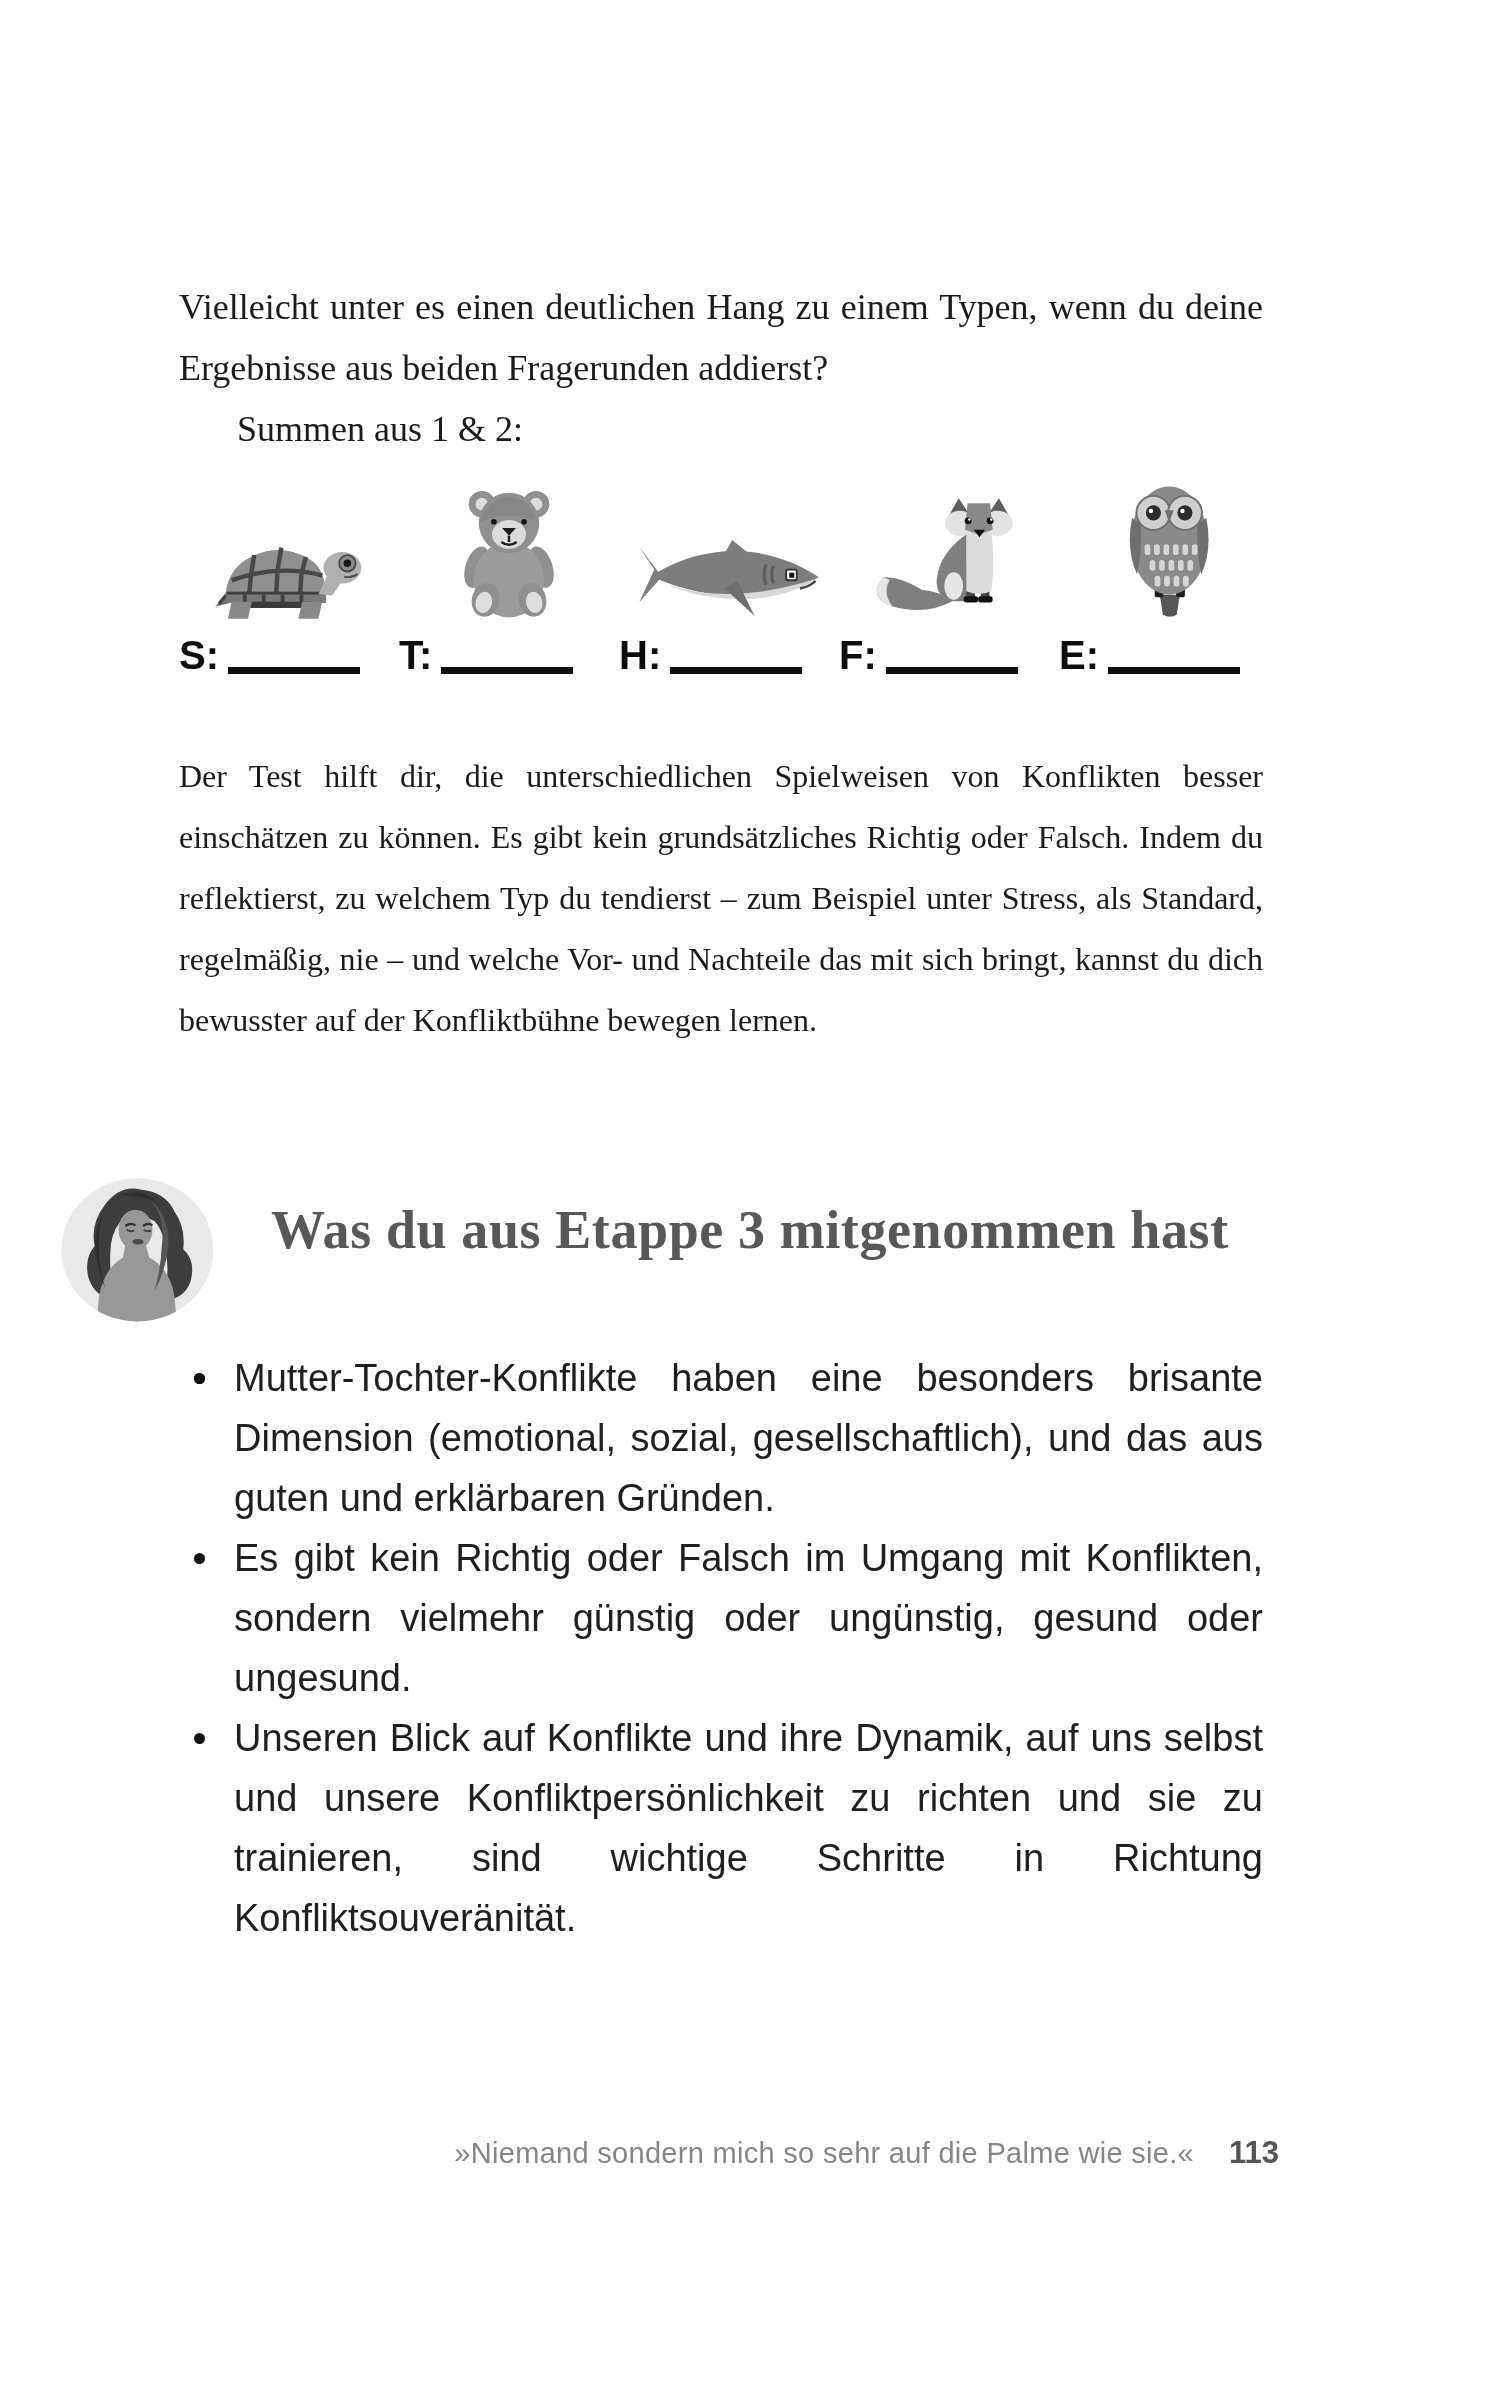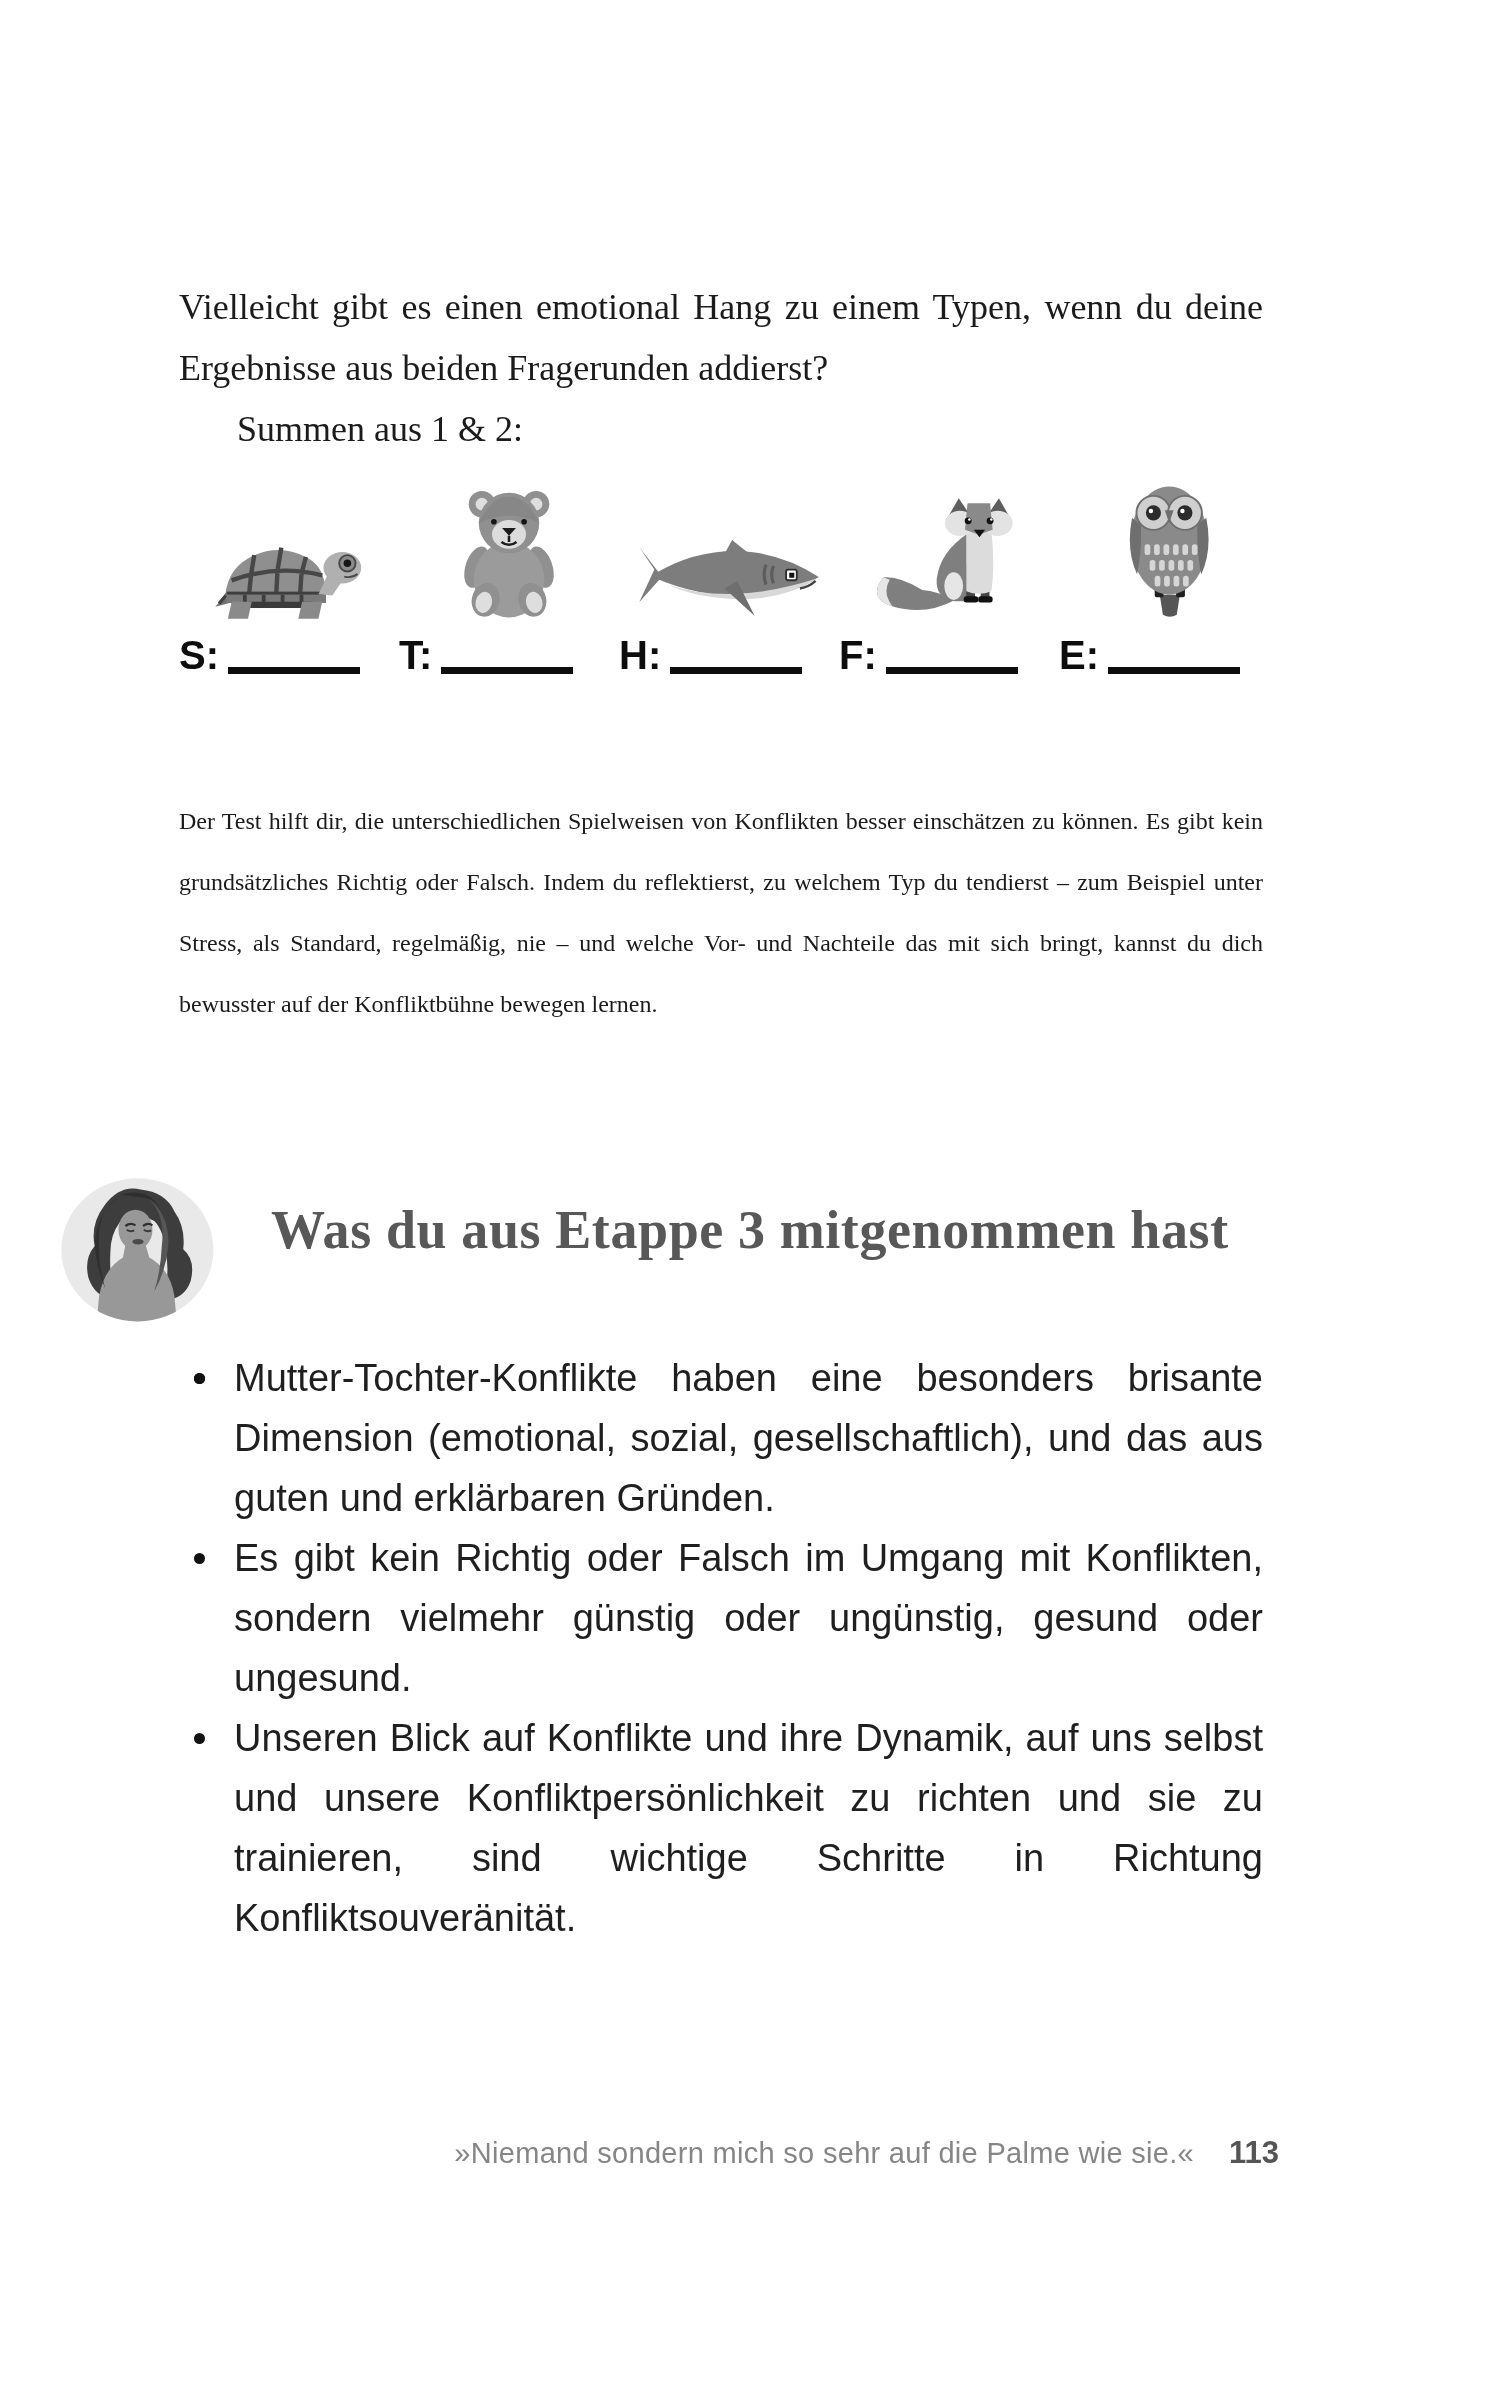--- a/index.html
+++ b/index.html
@@ -34,22 +34,22 @@
     display:flex; align-items:flex-end;
     font-family:"Liberation Sans", sans-serif;
     font-weight:700; font-size:40px; line-height:40px; color:#0d0d0d;
   }
   .blank-bar {
     display:inline-block; width:132px; height:7px;
     background:#0d0d0d; margin-left:8.8px; margin-bottom:1.3px;
   }
   
   .bodytext {
-    position:absolute; left:179px; top:791px; width:1084px;
-    font-size:24px; line-height:61px;
+    position:absolute; left:179px; top:746px; width:1084px;
+    font-size:32px; line-height:61px;
     text-align:justify; text-align-last:left;
   }
   
   .avatar {
     position:absolute; left:60px; top:1177px; width:156px; height:147px;
   }
   .section-title {
     position:absolute; left:271px; top:1196px; width:1007px;
     font-family:"Liberation Serif", serif;
     font-size:54px; line-height:69px; font-weight:600;
@@ -80,21 +80,21 @@
   .footer-quote { font-size:29px; color:#868686; letter-spacing:0.3px; }
   .page-number  { font-size:31px; color:#555555; font-weight:700; margin-left:35px; }
   svg { display:block; }
 </style>
 </head>
 <body>
 
 <div class="page">
 
   <div class="intro">
-    <div>Vielleicht gibt es einen emotional Hang zu einem Typen, wenn du deine Ergebnisse aus beiden Fragerunden addierst?</div>
+    <div>Vielleicht unter es einen deutlichen Hang zu einem Typen, wenn du deine Ergebnisse aus beiden Fragerunden addierst?</div>
     <div class="sums-line">Summen aus 1 &amp; 2:</div>
   </div>
 
   <div class="score-row">
 
     <div class="score-col">
       <div class="icon-box">
         <svg width="151" height="85" viewBox="0 0 240 135">
           <polygon points="2,114 26,86 32,106" fill="#6f6f6f"></polygon>
           <path d="M8,109 L22,92" stroke="#3f3f3f" stroke-width="5" fill="none"></path>

